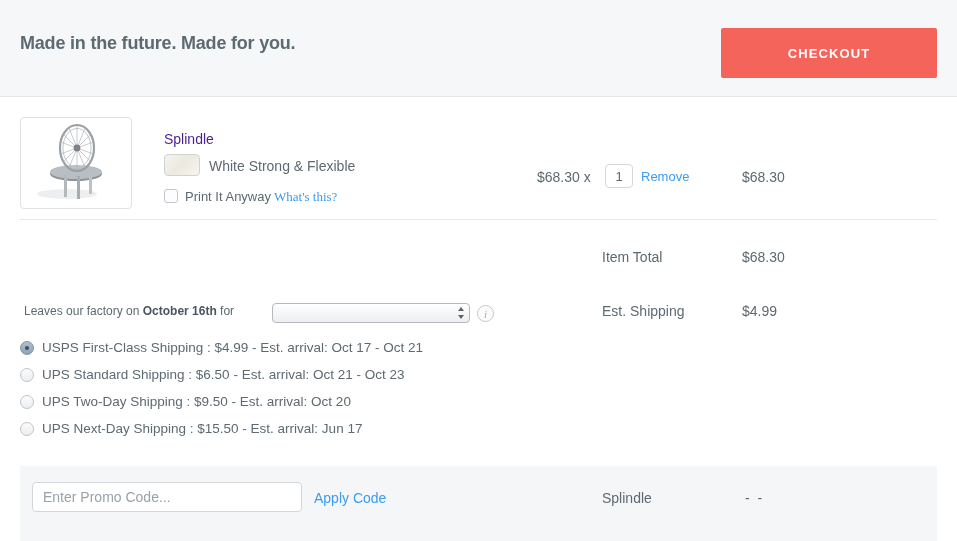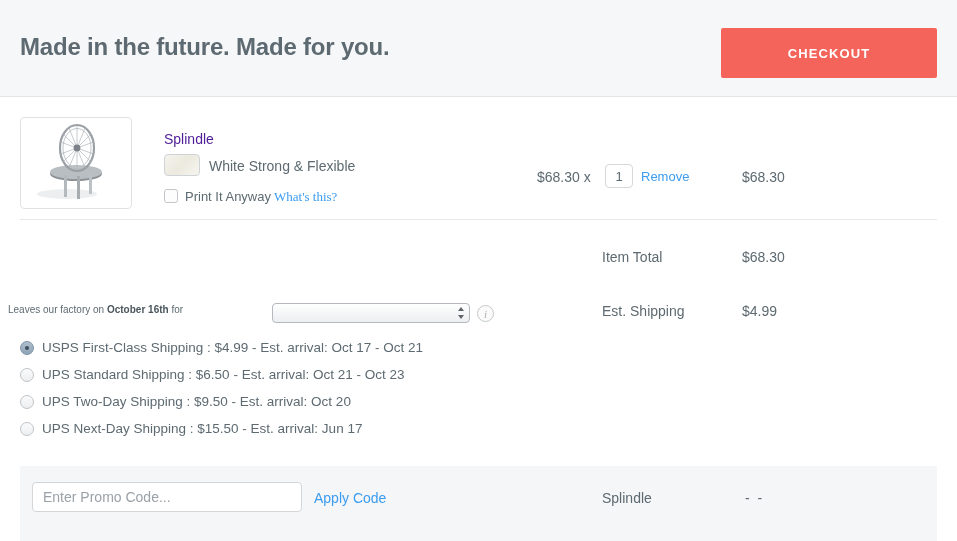--- a/index.html
+++ b/index.html
@@ -13,21 +13,21 @@
   .page { position: relative; width: 957px; height: 541px; overflow: hidden; background:#fff; }
 
   
   .header {
     position: absolute; left: 0; top: 0; width: 957px; height: 97px;
     background: #f6f7f8;
     border-bottom: 1px solid #e4e6e8;
   }
   .header-title {
     position: absolute; left: 20px; top: 33px;
-    font-size: 24px; font-weight: bold; color: #5d6a71;
+    font-size: 18px; font-weight: bold; color: #5d6a71;
     letter-spacing: -0.2px;
   }
   .checkout-button {
     position: absolute; left: 721px; top: 28px;
     width: 216px; height: 50px;
     background: #f4645a;
     border: none; border-radius: 2px;
     color: #ffffff; font-size: 13px; font-weight: bold;
     letter-spacing: 1.1px;
     cursor: pointer;
@@ -111,22 +111,22 @@
   
   .total-label { position: absolute; font-size: 14px; color: #5d6a71; }
   .total-value { position: absolute; font-size: 14px; color: #5d6a71; }
   .it-label { left: 602px; top: 249px; }
   .it-value { left: 742px; top: 249px; }
   .es-label { left: 602px; top: 303px; }
   .es-value { left: 742px; top: 303px; }
 
   
   .factory-line {
-    position: absolute; left: 8px; top: 304px;
-    font-size: 10px; color: #5d6a71; white-space: nowrap; text-align: center;
+    position: absolute; left: 24px; top: 304px;
+    font-size: 12px; color: #5d6a71; white-space: nowrap; text-align: center;
   }
   .factory-line b { font-weight: bold; color: #4a555c; }
   .country-select {
     position: absolute; left: 272px; top: 303px;
     width: 198px; height: 20px;
     font-size: 12px;
     font-family: "Liberation Sans", sans-serif;
     color: #32373a;
     padding: 14px 18px 0 6px;
     border: 1px solid #b5b9bd;

